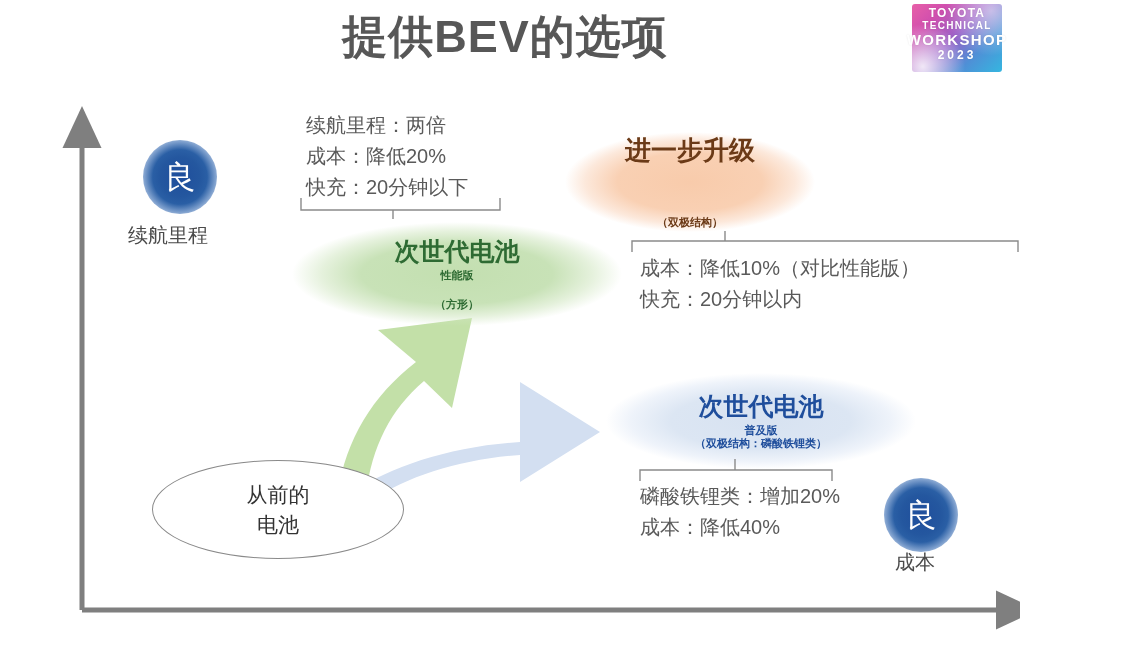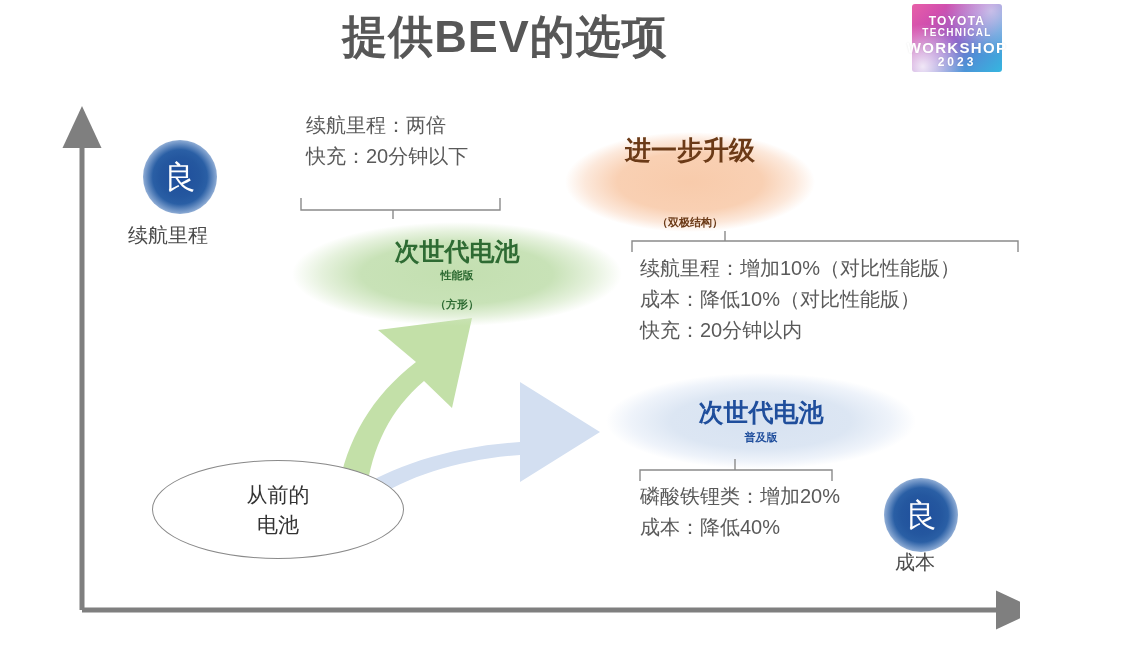--- a/index.html
+++ b/index.html
@@ -43,21 +43,21 @@
     width: 90px;
     height: 68px;
     border-radius: 3px;
     background:
       radial-gradient(circle at 12% 92%, rgba(255,255,255,0.85) 0%, rgba(255,255,255,0) 42%),
       radial-gradient(circle at 88% 10%, rgba(255,255,255,0.55) 0%, rgba(255,255,255,0) 45%),
       linear-gradient(135deg, #e85fa8 0%, #d14fae 22%, #9a63c9 48%, #4f8fd6 72%, #35b6e0 100%);
     display: flex;
     flex-direction: column;
     align-items: center;
-    justify-content: flex-end;
+    justify-content: flex-start;
     gap: 1px;
     box-sizing: border-box;
     padding: 3px 16px;
   }
   #logo .lg-line {
     color: #ffffff;
     font-weight: bold;
     letter-spacing: 1.3px;
     line-height: 1.05;
     text-shadow: 0 0 2px rgba(0,0,0,0.10);
@@ -275,29 +275,30 @@
   </div>
 
   <div class="blob" id="blob-orange">
     <div class="b-main">进一步升级</div>
     <div class="b-sub">（双极结构）</div>
   </div>
 
   <div class="blob" id="blob-blue">
     <div class="b-main">次世代电池</div>
     <div class="b-sub">普及版</div>
+    <div class="b-sub" style="margin-top:0;">（双极结构：磷酸铁锂类）</div>
   </div>
 
   <div class="spec" id="spec-top">
     <div>续航里程：两倍</div>
+    <div>成本：降低20%</div>
     <div>快充：20分钟以下</div>
   </div>
 
   <div class="spec" id="spec-right">
-    <div>续航里程：增加10%（对比性能版）</div>
     <div>成本：降低10%（对比性能版）</div>
     <div>快充：20分钟以内</div>
   </div>
 
   <div class="spec" id="spec-bot">
     <div>磷酸铁锂类：增加20%</div>
     <div>成本：降低40%</div>
   </div>
 
 </div>

